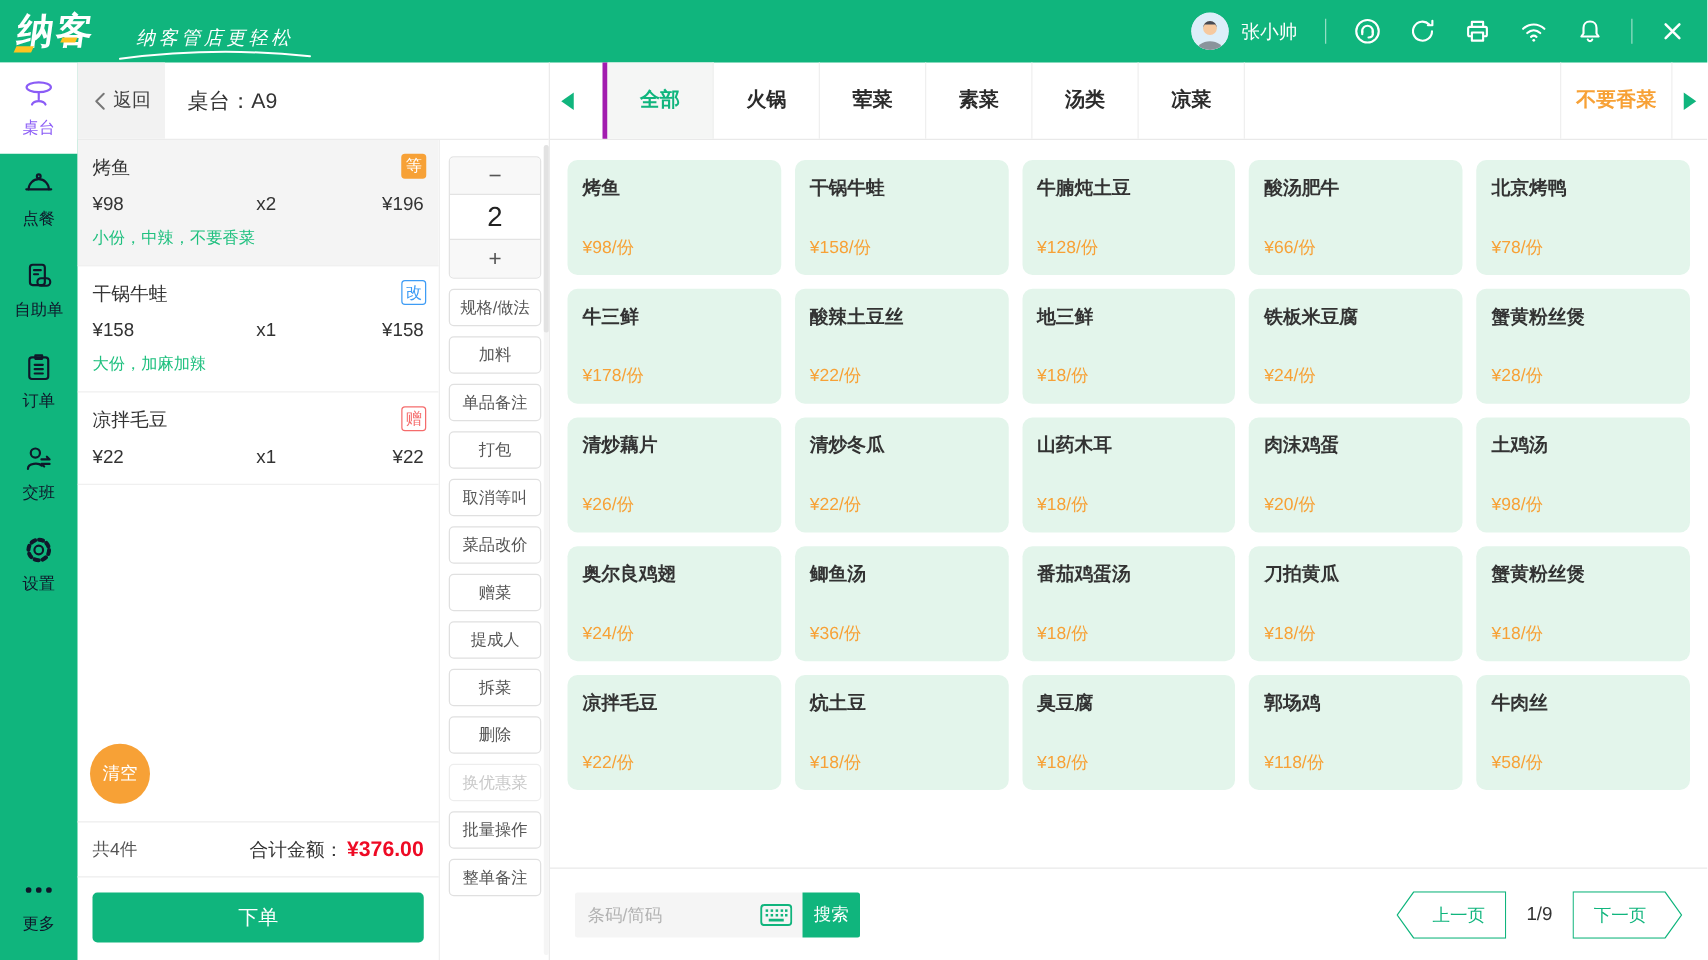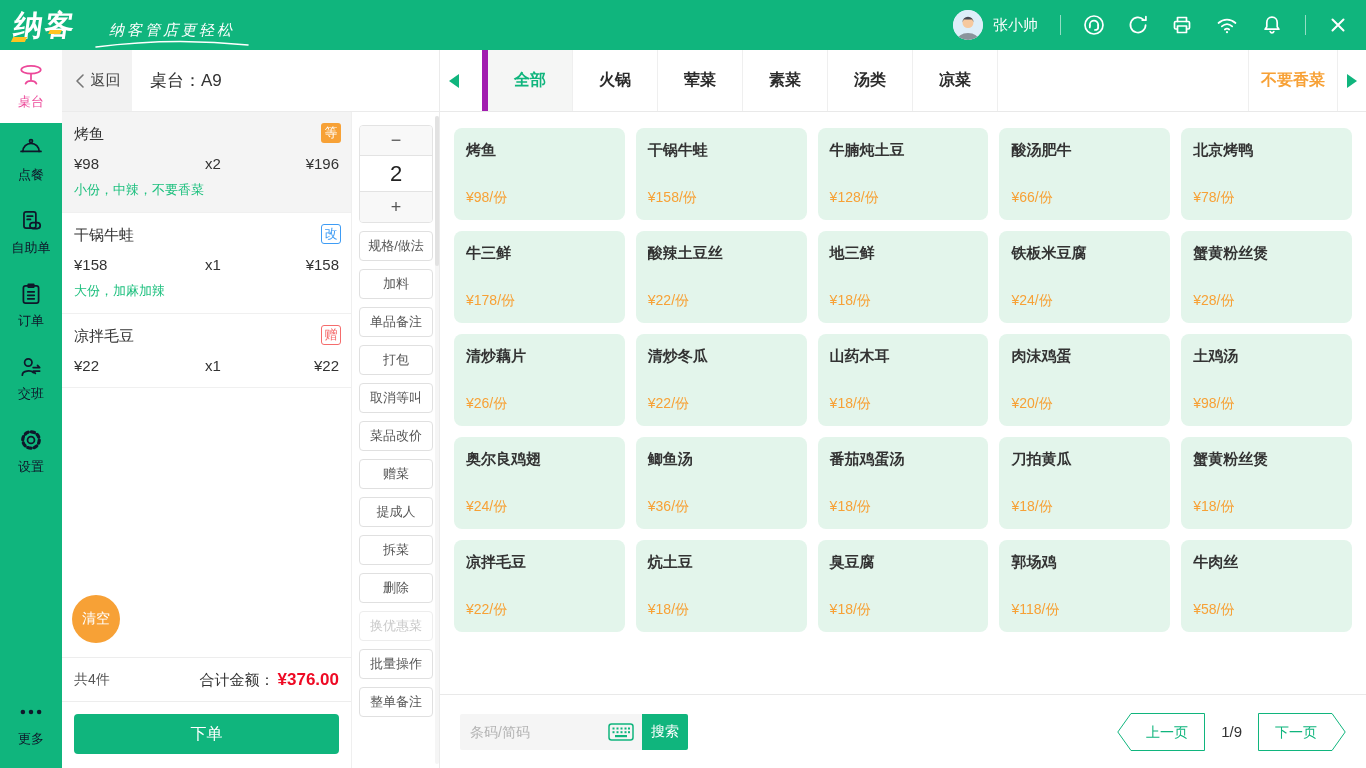--- a/index.html
+++ b/index.html
@@ -21,21 +21,21 @@
   .tb-icon{display:flex;align-items:center;justify-content:center;}
   .tb-icon svg{display:block;stroke:#fff;fill:none;stroke-width:1.7;stroke-linecap:round;stroke-linejoin:round;}
 
   
   .body{flex:1;display:flex;min-height:0;}
 
   
   .sidebar{width:62px;flex:none;background:#10b57d;display:flex;flex-direction:column;}
   .side-item{height:73px;flex:none;display:flex;flex-direction:column;align-items:center;justify-content:center;gap:5px;color:#0f172a;font-size:13px;cursor:pointer;}
   .side-item svg{display:block;stroke:currentColor;fill:none;stroke-width:1.6;stroke-linecap:round;stroke-linejoin:round;}
-  .side-item.active{background:#fff;color:#ec4899;}
+  .side-item.active{background:#fff;color:#8b5cf6;}
   .side-more{margin-top:auto;margin-bottom:8px;}
 
   
   .left-region{width:378px;flex:none;display:flex;flex-direction:column;border-right:1px solid #ebebeb;}
   .left-header{height:62px;flex:none;display:flex;align-items:center;border-bottom:1px solid #ebebeb;}
   .back-btn{width:70px;height:100%;background:#f2f2f2;display:flex;align-items:center;justify-content:center;gap:5px;color:#404040;font-size:15px;cursor:pointer;}
   .back-btn svg{display:block;stroke:#777;fill:none;stroke-width:1.6;stroke-linecap:round;stroke-linejoin:round;}
   .table-title{margin-left:18px;font-size:17px;color:#333;}
 
   .left-content{flex:1;display:flex;min-height:0;}
@@ -71,21 +71,21 @@
   .abtn.disabled{color:#c9c9c9;border-color:#ededed;cursor:default;}
   .action-scrollbar{position:absolute;right:1px;top:4px;bottom:4px;width:4px;background:#f5f5f5;border-radius:2px;}
   .action-thumb{width:4px;height:150px;background:#e2e2e2;border-radius:2px;}
 
   
   .right-region{flex:1;display:flex;flex-direction:column;min-width:0;}
   .tab-bar{height:62px;flex:none;display:flex;align-items:stretch;border-bottom:1px solid #e9e9e9;}
   .tab-arrow{width:28px;display:flex;align-items:center;justify-content:center;cursor:pointer;}
   .tri-left{width:0;height:0;border-top:7px solid transparent;border-bottom:7px solid transparent;border-right:10px solid #10b57d;}
   .tri-right{width:0;height:0;border-top:7px solid transparent;border-bottom:7px solid transparent;border-left:10px solid #10b57d;}
-  .tabs{display:flex;margin-left:14px;border-left:6px solid #a21caf;}
+  .tabs{display:flex;margin-left:14px;border-left:4px solid #a21caf;}
   .tab{width:85px;display:flex;align-items:center;justify-content:center;font-size:16px;font-weight:700;color:#2b2b2b;border-right:1px solid #efefef;cursor:pointer;}
   .tab.active{background:#f5f6f5;color:#10b57d;}
   .tab-spacer{flex:1;}
   .combo-tab{width:90px;border-left:1px solid #efefef;border-right:1px solid #efefef;display:flex;align-items:center;justify-content:center;color:#f7a136;font-size:16px;font-weight:700;cursor:pointer;}
 
   .menu-grid{flex:1;display:grid;grid-template-columns:repeat(5,1fr);grid-auto-rows:92px;gap:11px;padding:16px 14px;overflow:hidden;align-content:start;}
   .menu-card{background:#e3f5eb;border-radius:8px;padding:13px 12px;display:flex;flex-direction:column;justify-content:space-between;cursor:pointer;}
   .mc-name{font-size:15px;font-weight:700;color:#333;}
   .mc-price{font-size:14px;color:#f7a136;}
 

